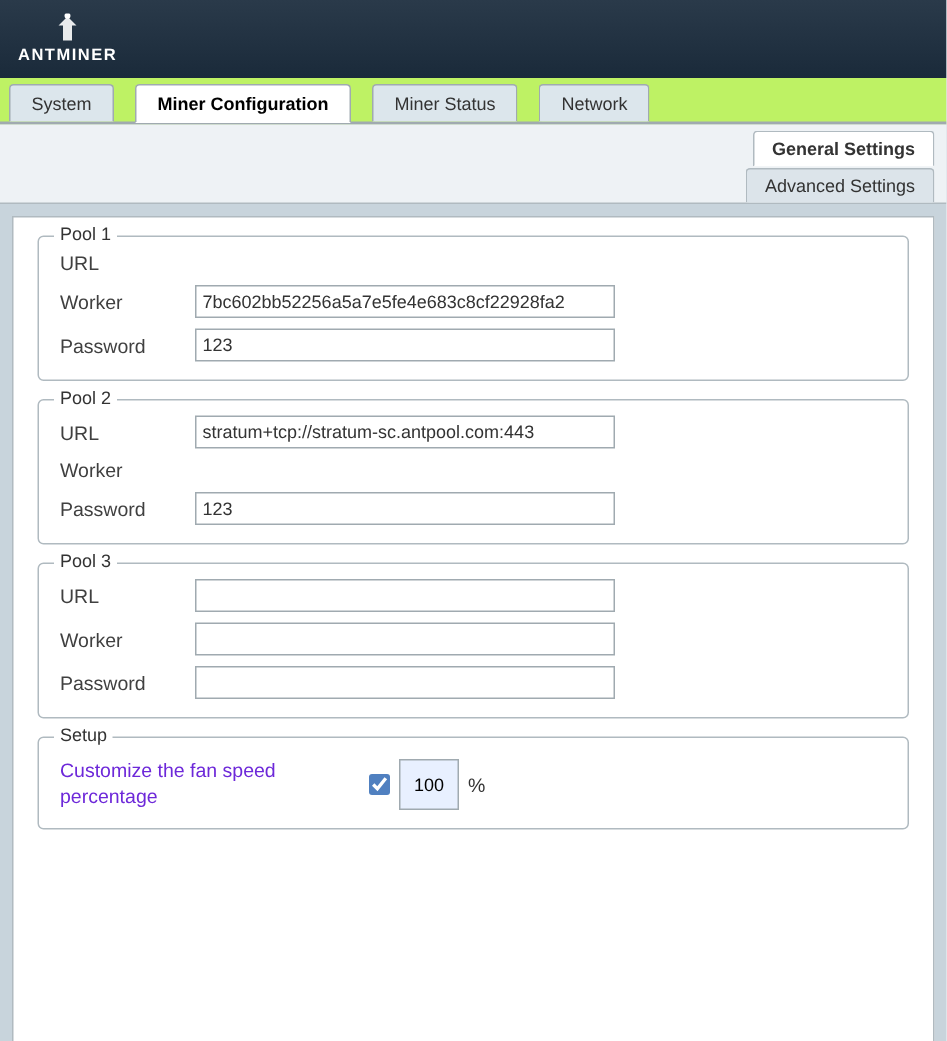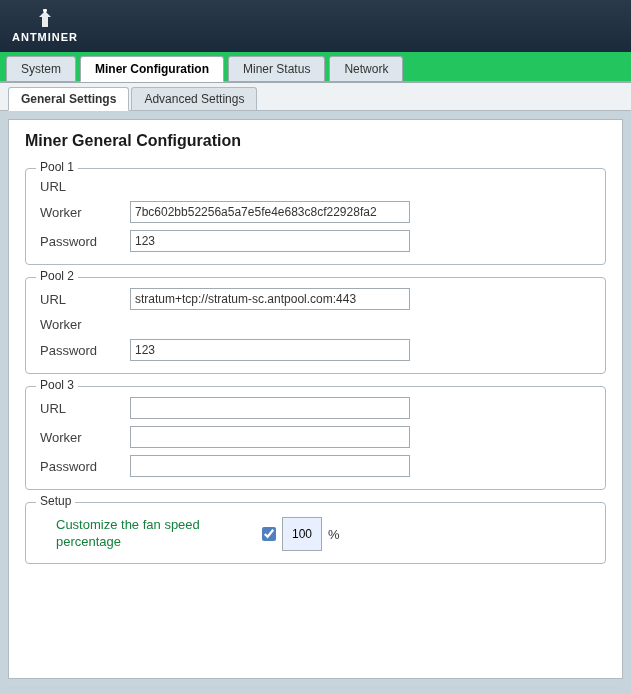--- a/index.html
+++ b/index.html
@@ -32,26 +32,26 @@
     }
     .logo-text {
       font-size: 11px;
       font-weight: bold;
       color: white;
       letter-spacing: 1px;
     }
 
     
     .nav-bar {
-      background: #22c55e;
+      background: #bef264;
       border-bottom: 2px solid #a0aab0;
       display: flex;
       align-items: flex-end;
       padding: 4px 6px 0 6px;
-      gap: 4px;
+      gap: 14px;
     }
     .nav-tab {
       padding: 5px 14px;
       border: 1px solid #a0aab0;
       border-bottom: none;
       border-radius: 3px 3px 0 0;
       background: #dce6ec;
       cursor: pointer;
       font-size: 12px;
       color: #333;
@@ -67,20 +67,21 @@
     }
 
     
     .sub-nav-bar {
       background: #eef2f5;
       border-bottom: 1px solid #b0bac0;
       display: flex;
       align-items: flex-end;
       padding: 4px 8px 0 8px;
       gap: 2px;
+      flex-direction: column;
     }
     .sub-tab {
       padding: 4px 12px;
       border: 1px solid #b0bac0;
       border-bottom: none;
       border-radius: 3px 3px 0 0;
       background: #dce4ea;
       cursor: pointer;
       font-size: 12px;
       color: #333;
@@ -170,24 +171,23 @@
       color: #333;
     }
     .setup-row {
       display: flex;
       align-items: center;
       gap: 6px;
       margin-top: 4px;
     }
     .fan-label {
       font-size: 13px;
-      color: #15803d;
+      color: #6d28d9;
       line-height: 1.3;
       width: 200px;
-      margin-left: 16px;
     }
     .fan-checkbox {
       width: 14px;
       height: 14px;
       accent-color: #5080c0;
     }
     .fan-input {
       width: 40px;
       height: 32px;
       border: 1px solid #a0aab0;
@@ -241,21 +241,20 @@
     <div class="nav-tab">Miner Status</div>
     <div class="nav-tab">Network</div>
   </div>
 
   <div class="sub-nav-bar">
     <div class="sub-tab active">General Settings</div>
     <div class="sub-tab">Advanced Settings</div>
   </div>
 
   <div class="main-content">
-    <div class="page-title">Miner General Configuration</div>
 
     <div class="pool-section">
       <span class="pool-legend">Pool 1</span>
       <div class="field-row">
         <span class="field-label">URL</span>
       </div>
       <div class="field-row">
         <span class="field-label">Worker</span>
         <input class="field-input" type="text" value="7bc602bb52256a5a7e5fe4e683c8cf22928fa2" style="">
       </div>

